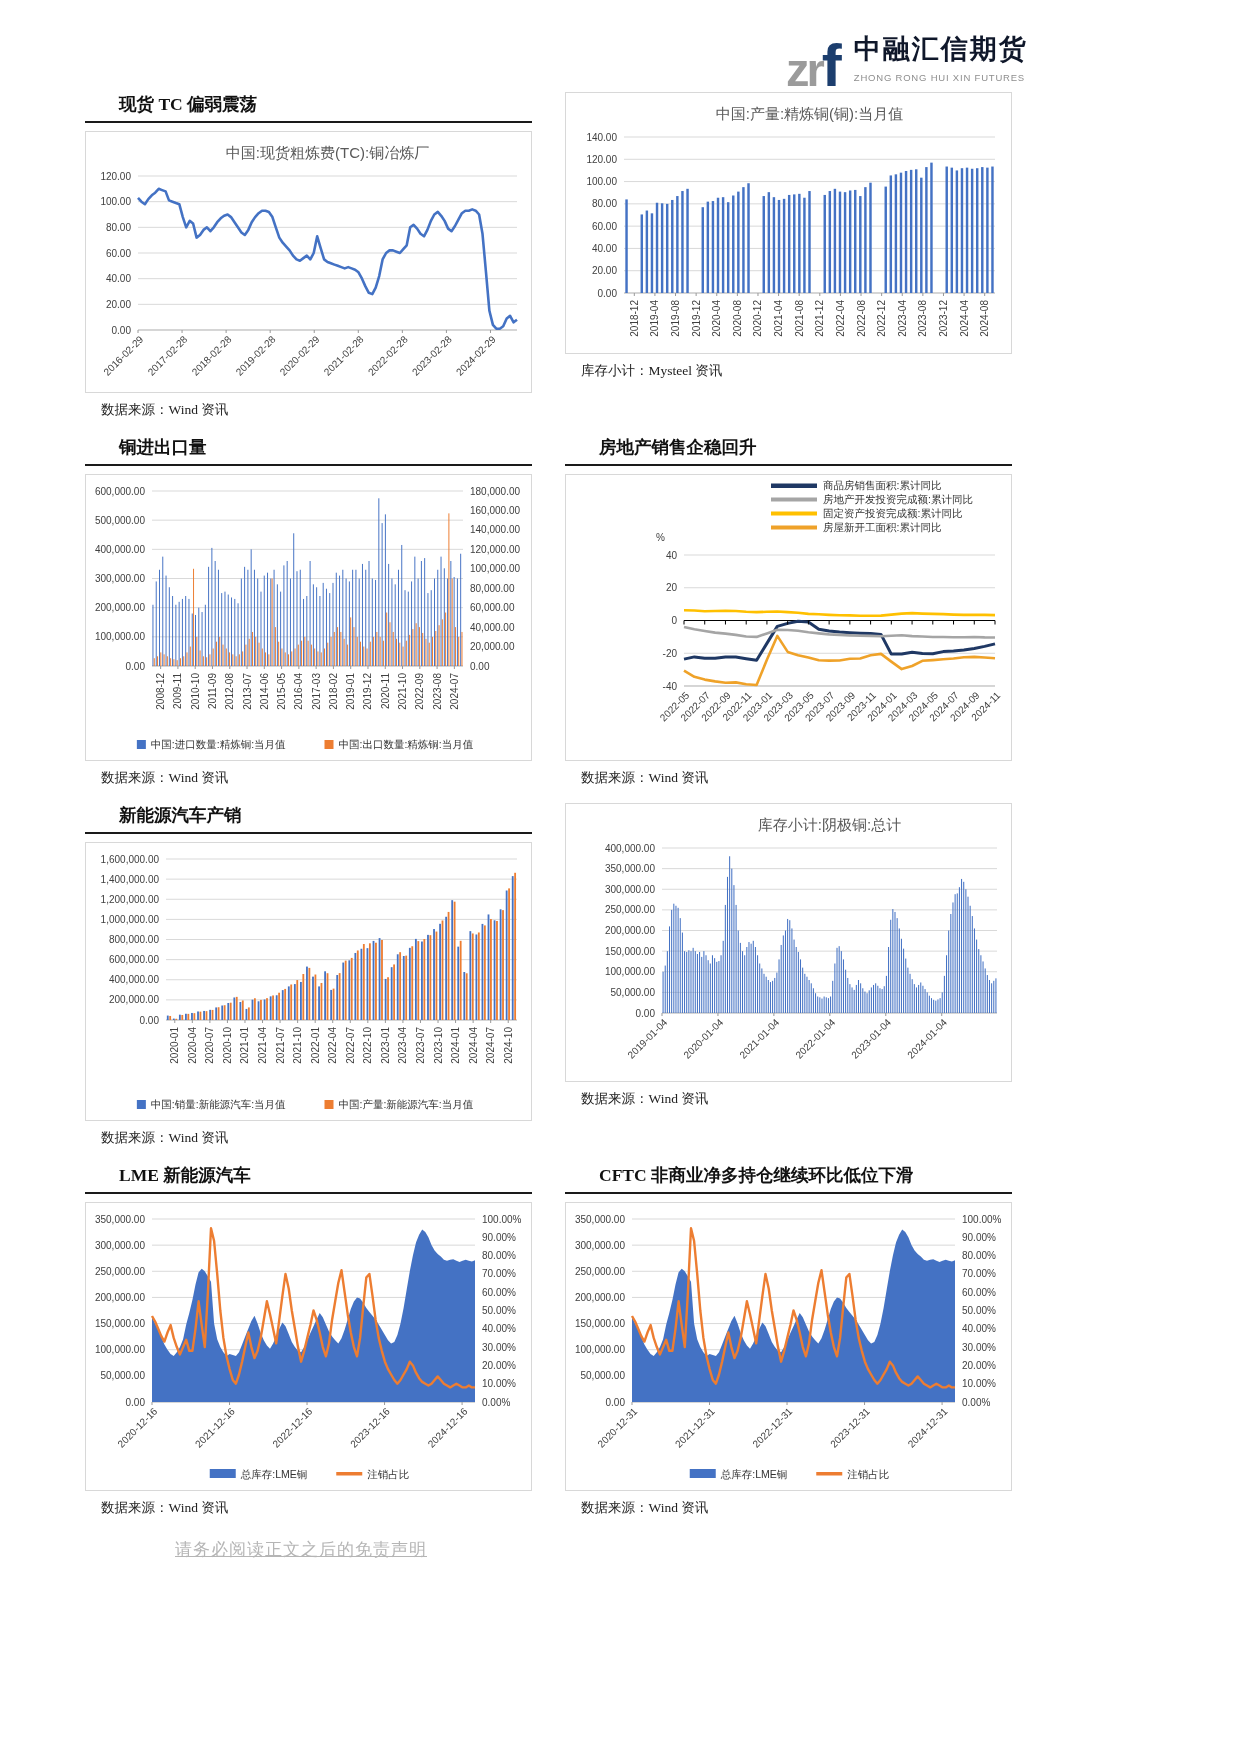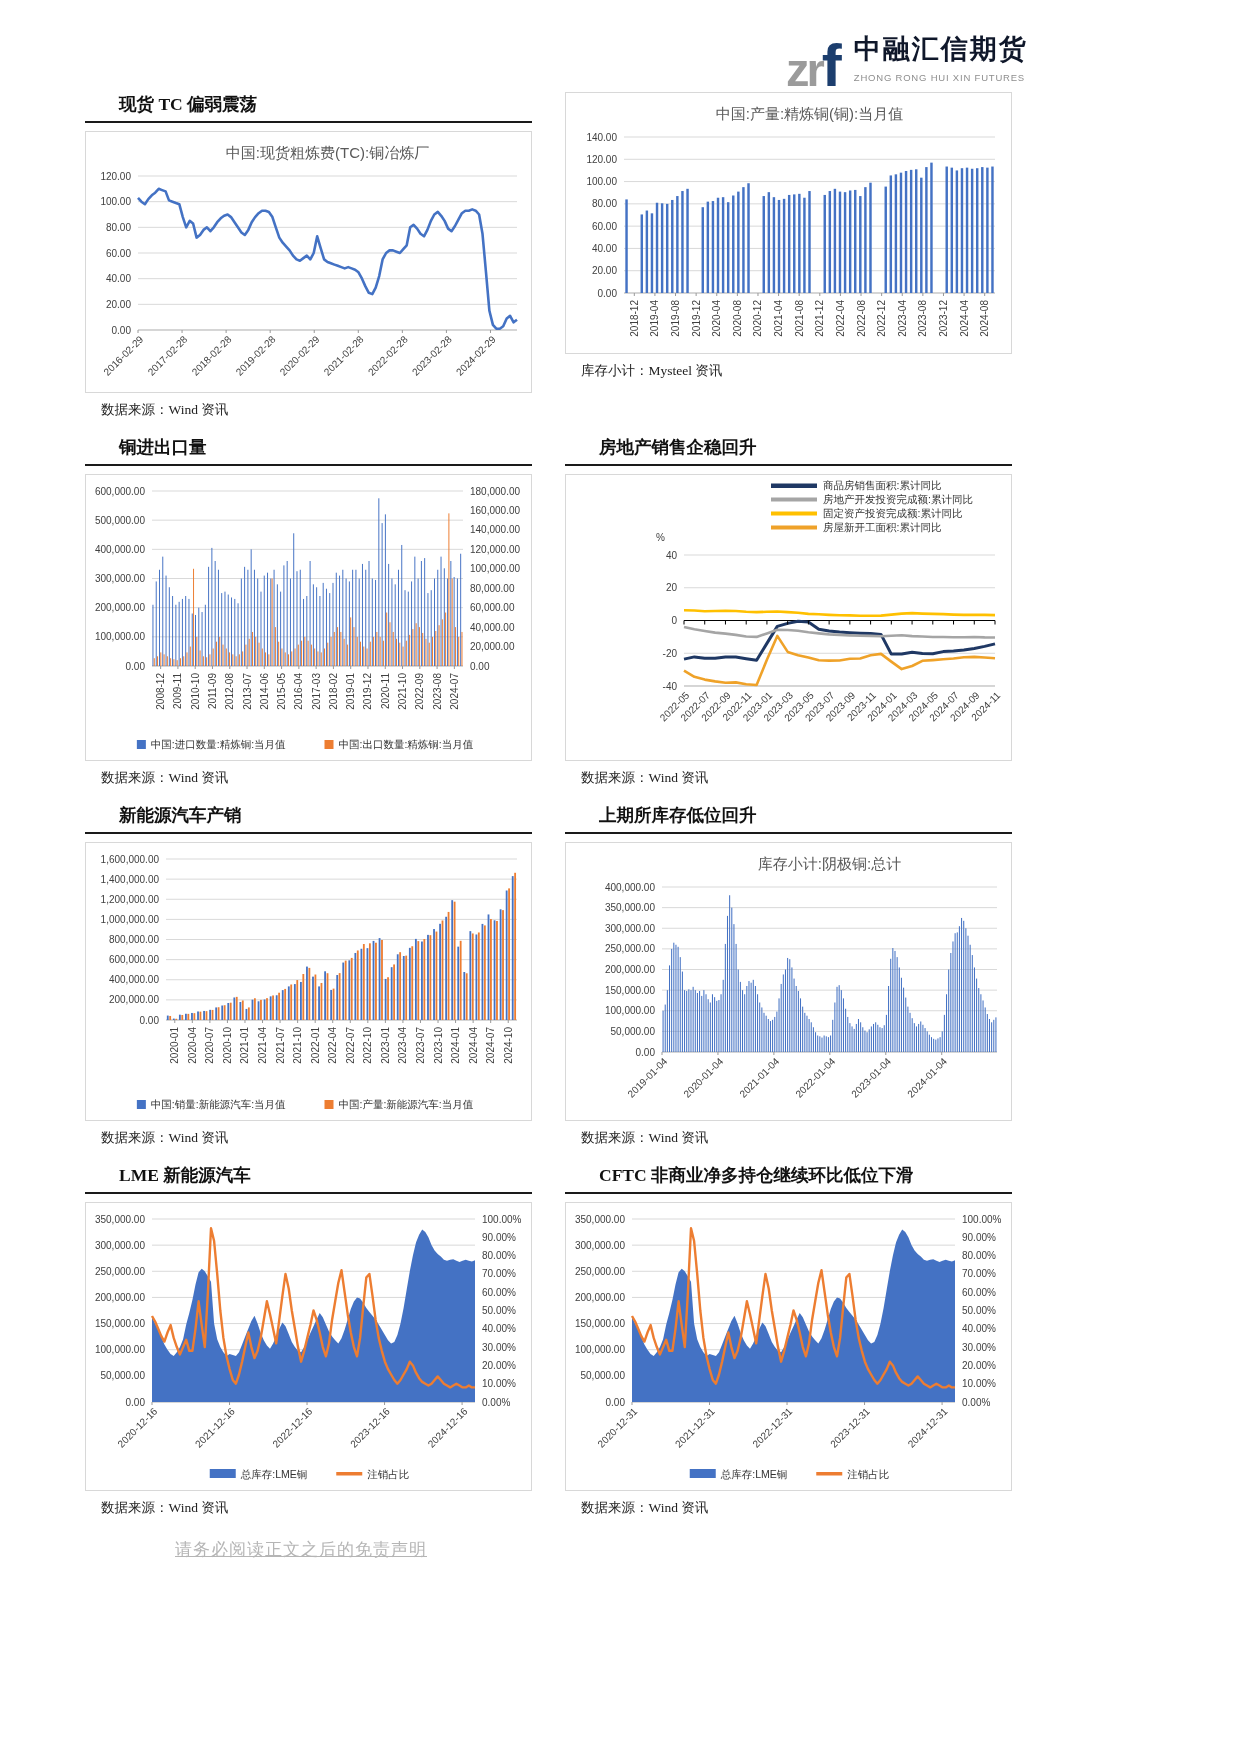--- a/index.html
+++ b/index.html
@@ -716,21 +716,20 @@
             <rect x="50.860000000000014" y="257" width="9" height="9" fill="#4472C4"></rect>
             <text x="64.86000000000001" y="265" font-size="10.5" fill="#333">中国:销量:新能源汽车:当月值</text>
             <rect x="238.5" y="257" width="9" height="9" fill="#ED7D31"></rect>
             <text x="252.5" y="265" font-size="10.5" fill="#333">中国:产量:新能源汽车:当月值</text>
           </svg>
       </div>
       <div class="source">数据来源：Wind 资讯</div>
     </section>
 
     <section class="sec">
-      <h3>上期所库存低位回升</h3>
       <div class="chart-box">
         <svg width="447" height="277" viewBox="0 0 447 277">
             <line x1="96" x2="431" y1="209" y2="209" stroke="#d9d9d9" stroke-width="1"></line>
             <text x="89" y="212.5" text-anchor="end" font-size="10" fill="#404040">0.00</text>
             <line x1="96" x2="431" y1="188.375" y2="188.375" stroke="#d9d9d9" stroke-width="1"></line>
             <text x="89" y="191.875" text-anchor="end" font-size="10" fill="#404040">50,000.00</text>
             <line x1="96" x2="431" y1="167.75" y2="167.75" stroke="#d9d9d9" stroke-width="1"></line>
             <text x="89" y="171.25" text-anchor="end" font-size="10" fill="#404040">100,000.00</text>
             <line x1="96" x2="431" y1="147.125" y2="147.125" stroke="#d9d9d9" stroke-width="1"></line>
             <text x="89" y="150.625" text-anchor="end" font-size="10" fill="#404040">150,000.00</text>

